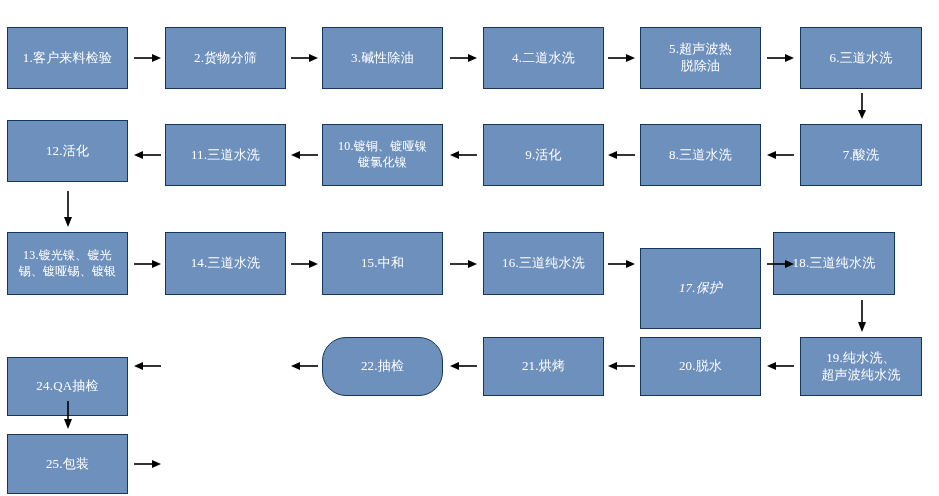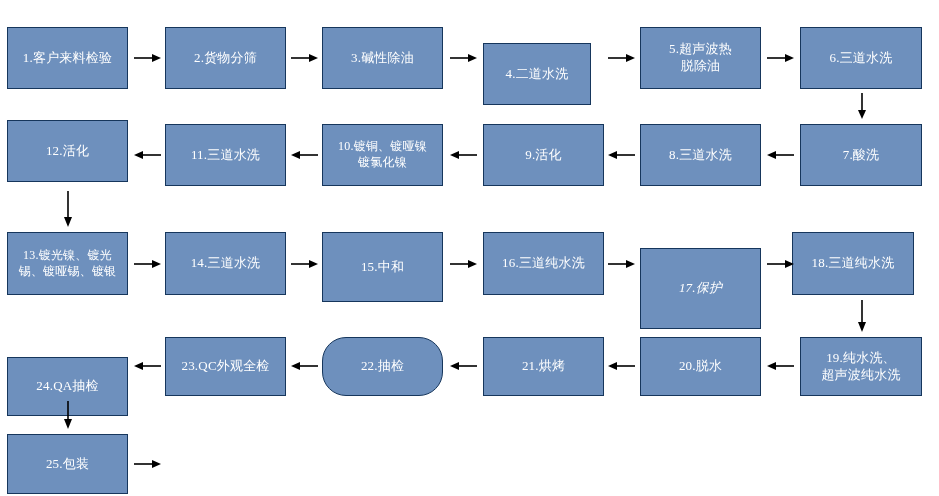--- a/index.html
+++ b/index.html
@@ -50,46 +50,45 @@
   }
 </style>
 </head>
 <body>
 
 <div id="canvas">
 
   <div class="node" style="left:7px;  top:27px;  width:121px; height:62px;">1.客户来料检验</div>
   <div class="node" style="left:165px; top:27px;  width:121px; height:62px;">2.货物分筛</div>
   <div class="node" style="left:322px; top:27px;  width:121px; height:62px;">3.碱性除油</div>
-  <div class="node" style="left:483px; top:43px;  width:108px; height:62px;">4.二道水洗</div>
+  <div class="node" style="left:483px; top:27px;  width:121px; height:62px;">4.二道水洗</div>
   <div class="node" style="left:640px; top:27px;  width:121px; height:62px;">5.超声波热
 脱除油</div>
   <div class="node" style="left:800px; top:27px;  width:122px; height:62px;">6.三道水洗</div>
 
   <div class="node" style="left:800px; top:124px; width:122px; height:62px;">7.酸洗</div>
   <div class="node" style="left:640px; top:124px; width:121px; height:62px;">8.三道水洗</div>
   <div class="node" style="left:483px; top:124px; width:121px; height:62px;">9.活化</div>
   <div class="node small" style="left:322px; top:124px; width:121px; height:62px;">10.镀铜、镀哑镍
 镀氯化镍</div>
   <div class="node" style="left:165px; top:124px; width:121px; height:62px;">11.三道水洗</div>
   <div class="node" style="left:7px;   top:120px; width:121px; height:62px;">12.活化</div>
 
   <div class="node small" style="left:7px;  top:232px; width:121px; height:63px;">13.镀光镍、镀光锡、镀哑锡、镀银</div>
   <div class="node" style="left:165px; top:232px; width:121px; height:63px;">14.三道水洗</div>
-  <div class="node" style="left:322px; top:232px; width:121px; height:70px;">15.中和</div>
+  <div class="node" style="left:322px; top:232px; width:121px; height:63px;">15.中和</div>
   <div class="node" style="left:483px; top:232px; width:121px; height:63px;">16.三道纯水洗</div>
   <div class="node" style="left:640px; top:248px; width:121px; height:81px;font-style:italic;">17.保护</div>
-  <div class="node" style="left:792px; top:232px; width:122px; height:63px;">18.三道纯水洗</div>
+  <div class="node" style="left:773px; top:232px; width:122px; height:63px;">18.三道纯水洗</div>
 
   <div class="node" style="left:800px; top:337px; width:122px; height:59px;">19.纯水洗、
 超声波纯水洗</div>
   <div class="node" style="left:640px; top:337px; width:121px; height:59px;">20.脱水</div>
   <div class="node" style="left:483px; top:337px; width:121px; height:59px;">21.烘烤</div>
   <div class="node" style="left:322px; top:337px; width:121px; height:59px;border-radius:24px;">22.抽检</div>
-  <div class="node" style="left:165px; top:337px; width:121px; height:59px;">23.QC外观全检</div>
   <div class="node" style="left:7px;   top:357px; width:121px; height:59px;">24.QA抽检</div>
 
   <div class="node" style="left:7px;   top:434px; width:121px; height:60px;">25.包装</div>
 
   <div class="arrow" style="left:133px; top:49px; width:29px; height:18px;">
     <svg width="29" height="18" viewBox="0 0 29 18">
         <path d="M1 9 H22" stroke="#000" stroke-width="1.6" fill="none"></path>
         <path d="M28 9 L19 5 L19 13 Z" fill="#000"></path>
       </svg>
   </div>

